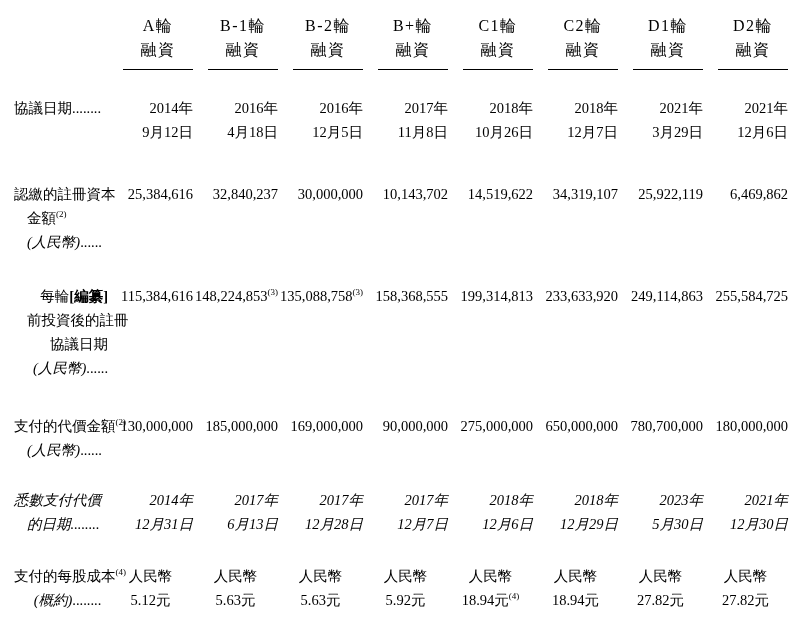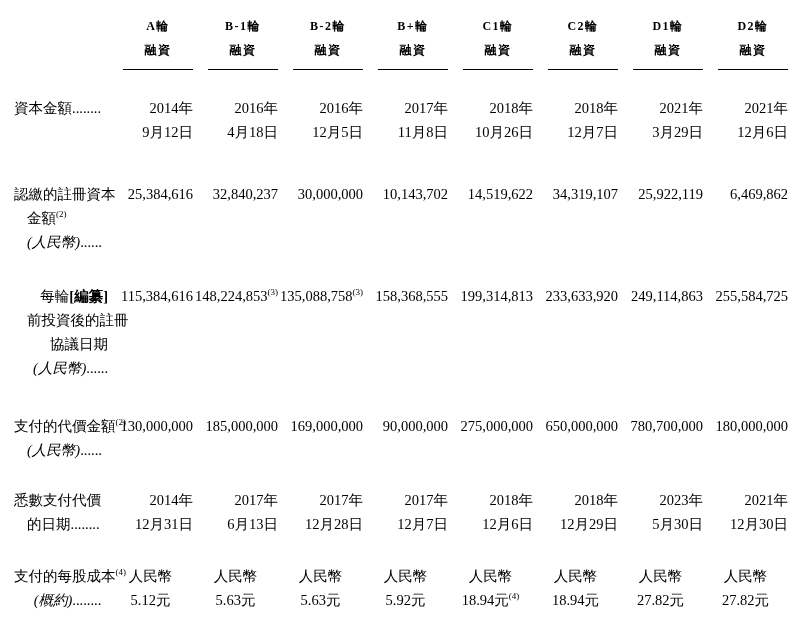--- a/index.html
+++ b/index.html
@@ -5,32 +5,32 @@
   html, body { margin: 0; padding: 0; background: #ffffff; color: #000000; }
   body { font-family: "Liberation Serif", "DejaVu Serif", serif; font-size: 14.5px; }
   .page { width: 800px; height: 624px; box-sizing: border-box; padding: 14px 10px 0 14px; overflow: hidden; background: #ffffff; }
   table.rounds-table { border-collapse: collapse; table-layout: fixed; width: 774px; }
   col.label-col { width: 94px; }
   col.data-col { width: 85px; }
   th, td { vertical-align: top; padding: 0; line-height: 24px; font-weight: normal; }
   td { text-align: right; }
   thead th { text-align: right; padding-bottom: 26px; }
   .col-head { display: inline-block; min-width: 70px; text-align: center; border-bottom: 1.5px solid #000; padding-bottom: 7px; }
-  .ch-line { font-weight: bold; font-size: 12px; letter-spacing: 1.5px; white-space: nowrap; }
+  .ch-line { font-weight: normal; font-size: 16px; letter-spacing: 1.5px; white-space: nowrap; }
   tbody th.row-label { text-align: left; white-space: nowrap; }
   .label-line.indent { padding-left: 13px; }
   .value-line { white-space: nowrap; }
   sup { font-size: 9px; line-height: 0; vertical-align: super; letter-spacing: 0; }
   i { font-style: italic; }
   b { font-weight: bold; }
   tbody tr:nth-child(1) > th, tbody tr:nth-child(1) > td { padding-bottom: 38px; }
   tbody tr:nth-child(2) > th, tbody tr:nth-child(2) > td { padding-bottom: 30px; margin-top: 12px; }
   tbody tr:nth-child(3) > th, tbody tr:nth-child(3) > td { padding-bottom: 34px; text-align: right; }
   tbody tr:nth-child(4) > th, tbody tr:nth-child(4) > td { padding-bottom: 26px; }
-  tbody tr:nth-child(5) > th, tbody tr:nth-child(5) > td { padding-bottom: 28px; }
+  tbody tr:nth-child(5) > th, tbody tr:nth-child(5) > td { padding-bottom: 28px; font-style: italic; }
   tbody tr:nth-child(6) > th, tbody tr:nth-child(6) > td { padding-bottom: 0; text-align: center; }
 </style>
 </head>
 <body>
 
 <div class="page">
   <table class="rounds-table">
     <colgroup>
       <col class="label-col">
       <col class="data-col">
@@ -51,21 +51,21 @@
           <th><div class="col-head"><div class="ch-line">B+輪</div><div class="ch-line">融資</div></div></th>
           <th><div class="col-head"><div class="ch-line">C1輪</div><div class="ch-line">融資</div></div></th>
           <th><div class="col-head"><div class="ch-line">C2輪</div><div class="ch-line">融資</div></div></th>
           <th><div class="col-head"><div class="ch-line">D1輪</div><div class="ch-line">融資</div></div></th>
           <th><div class="col-head"><div class="ch-line">D2輪</div><div class="ch-line">融資</div></div></th>
         </tr>
       </thead>
     <tbody>
         <tr>
           <th class="row-label" scope="row">
-            <div class="label-line">資本金額........</div>
+            <div class="label-line">協議日期........</div>
           </th>
           <td>
             <div class="value-line">2014年</div>
             <div class="value-line">9月12日</div>
           </td>
           <td>
             <div class="value-line">2016年</div>
             <div class="value-line">4月18日</div>
           </td>
           <td>

